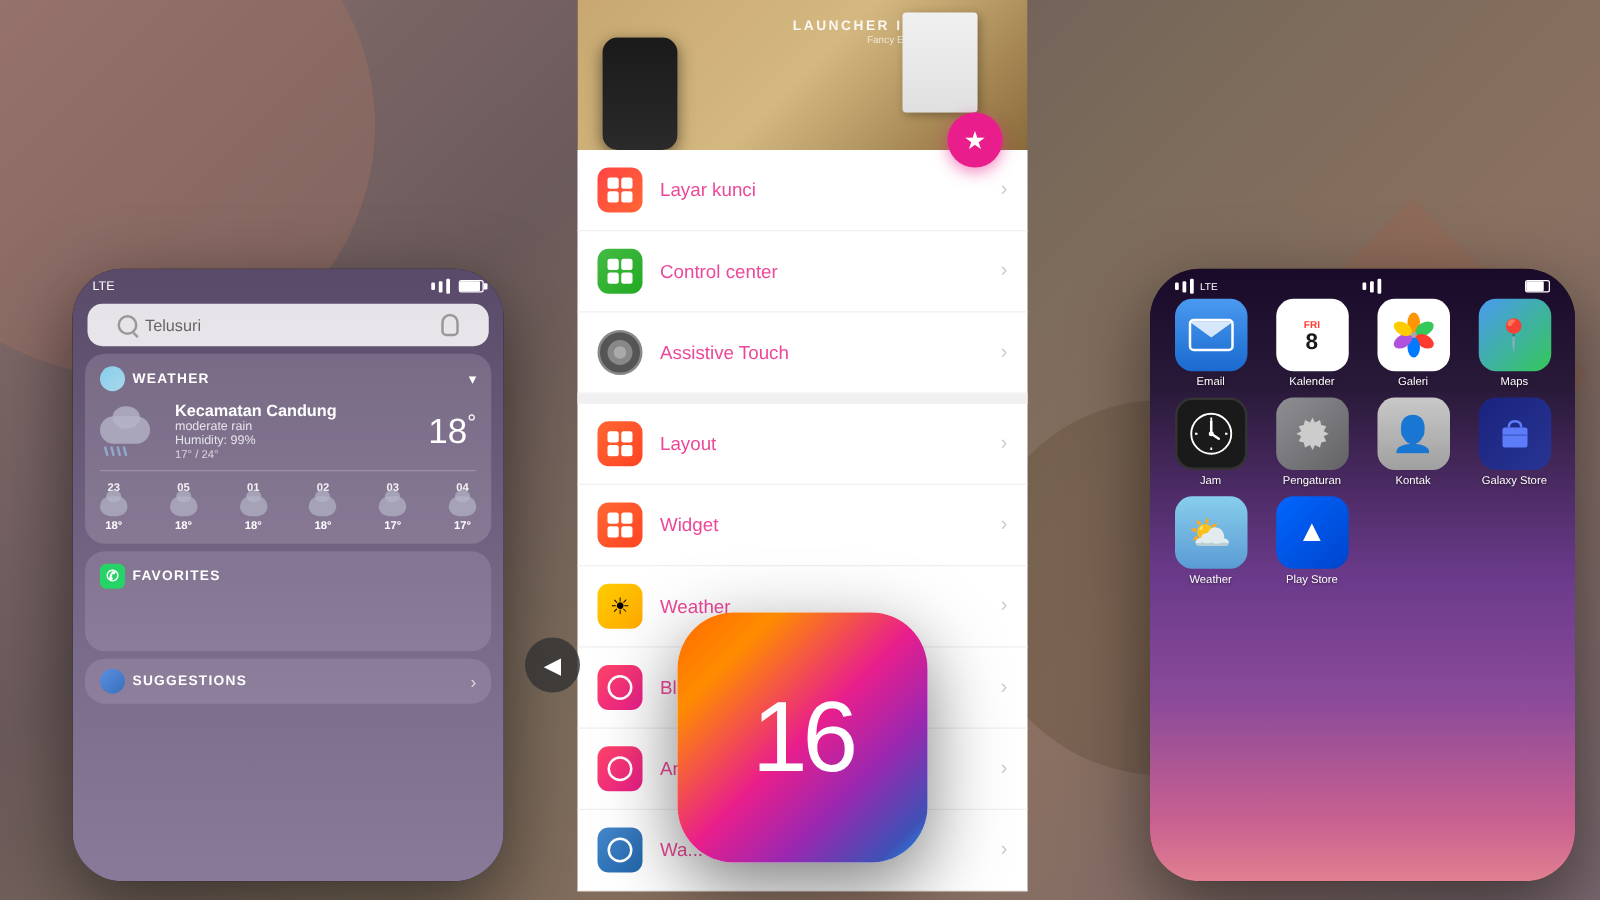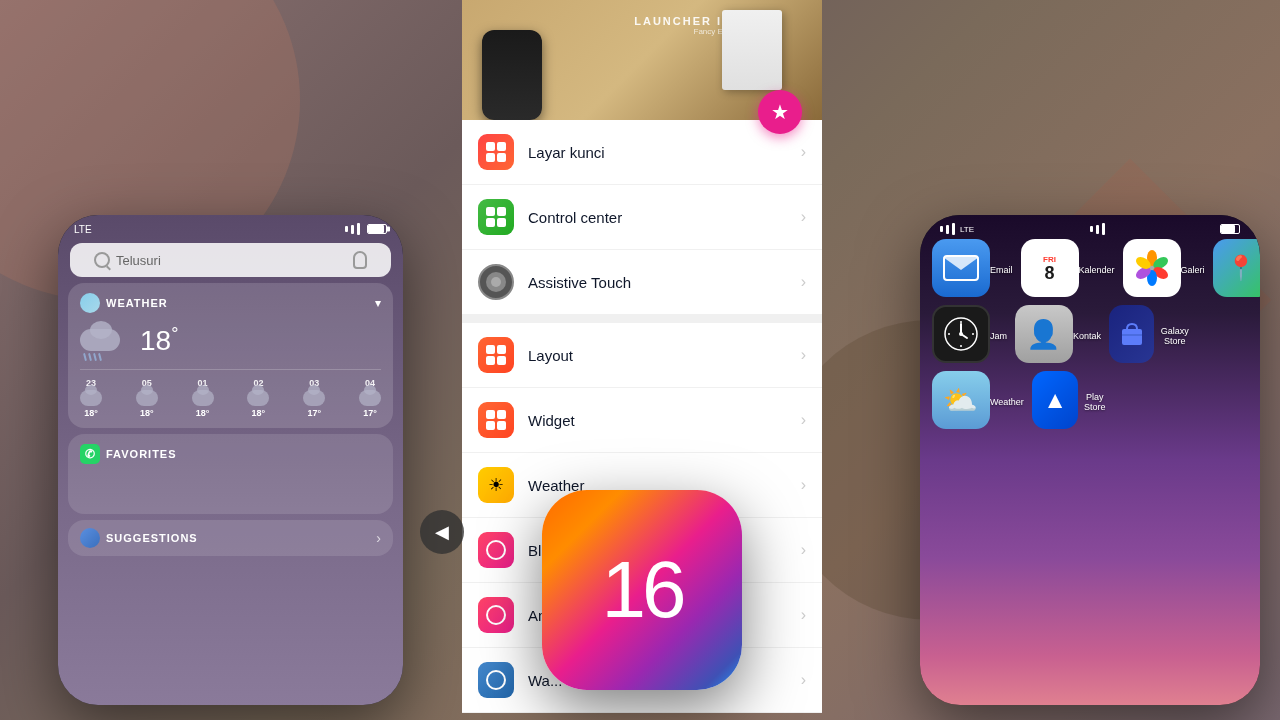--- a/index.html
+++ b/index.html
@@ -413,21 +413,21 @@
     }
     .icon-ani {
       background: linear-gradient(135deg, #ff4466, #e91e8c);
     }
     .icon-wa {
       background: linear-gradient(135deg, #4488cc, #2266aa);
     }
     .menu-label {
       flex: 1;
       font-size: 15px;
-      color: #0f172a;
+      color: #ec4899;
     }
     .menu-chevron {
       color: #ccc;
       font-size: 16px;
     }
 
     
     .grid-4 {
       display: grid;
       grid-template-columns: 1fr 1fr;
@@ -574,21 +574,21 @@
     }
     .app-label {
       font-size: 9px;
       color: white;
       text-align: center;
       margin-top: 3px;
       text-shadow: 0 1px 2px rgba(0,0,0,0.5);
     }
     .app-icon-wrap {
       display: flex;
-      flex-direction: row;
+      flex-direction: column;
       align-items: center;
     }
     
     .ai-mail { background: linear-gradient(180deg, #4a9af0, #1a6ad0); }
     .ai-cal { background: white; }
     .ai-photos { 
       background: white;
     }
     .ai-maps { background: linear-gradient(135deg, #4a9af0, #34c759); }
     .ai-clock { background: #1a1a1a; border: 2px solid #333; }
@@ -655,20 +655,26 @@
       <div class="weather-main">
         <div class="cloud-icon">
           <div class="cloud-body"></div>
           <div class="cloud-top"></div>
           <div class="rain-lines">
             <div class="rain-line"></div>
             <div class="rain-line"></div>
             <div class="rain-line"></div>
             <div class="rain-line"></div>
           </div>
+        </div>
+        <div class="weather-info">
+          <div class="location-name">Kecamatan Candung</div>
+          <div class="weather-desc">moderate rain</div>
+          <div class="weather-humidity">Humidity: 99%</div>
+          <div class="weather-range">17° / 24°</div>
         </div>
         <div class="temp-big">18<span class="temp-degree">°</span></div>
       </div>
 
       <div class="hourly-forecast">
         <div class="hour-item">
           <span class="hour-time">23</span>
           <div class="hour-cloud"></div>
           <span class="hour-temp">18°</span>
         </div>
@@ -928,20 +934,29 @@
             <circle cx="18" cy="18" r="2" fill="white"></circle>
             <line x1="18" y1="5" x2="18" y2="7" stroke="white" stroke-width="1.5"></line>
             <line x1="18" y1="29" x2="18" y2="31" stroke="white" stroke-width="1.5"></line>
             <line x1="5" y1="18" x2="7" y2="18" stroke="white" stroke-width="1.5"></line>
             <line x1="29" y1="18" x2="31" y2="18" stroke="white" stroke-width="1.5"></line>
           </svg>
         </div>
         <span class="app-label">Jam</span>
       </div>
 
+      <div class="app-icon-wrap">
+        <div class="app-icon ai-settings" style="display:flex;align-items:center;justify-content:center;">
+          <svg width="30" height="30" viewBox="0 0 30 30">
+            <circle cx="15" cy="15" r="5" fill="#ccc"></circle>
+            <path d="M15 2 L17 6 L21 4 L22 8 L26 9 L24 13 L28 15 L24 17 L26 21 L22 22 L21 26 L17 24 L15 28 L13 24 L9 26 L8 22 L4 21 L6 17 L2 15 L6 13 L4 9 L8 8 L9 4 L13 6 Z" fill="#ccc" fill-rule="evenodd"></path>
+          </svg>
+        </div>
+        <span class="app-label">Pengaturan</span>
+      </div>
 
       <div class="app-icon-wrap">
         <div class="app-icon ai-contacts" style="display:flex;align-items:center;justify-content:center;">
           <span style="font-size:28px;">👤</span>
         </div>
         <span class="app-label">Kontak</span>
       </div>
 
       <div class="app-icon-wrap">
         <div class="app-icon ai-galaxy" style="display:flex;align-items:center;justify-content:center;">

